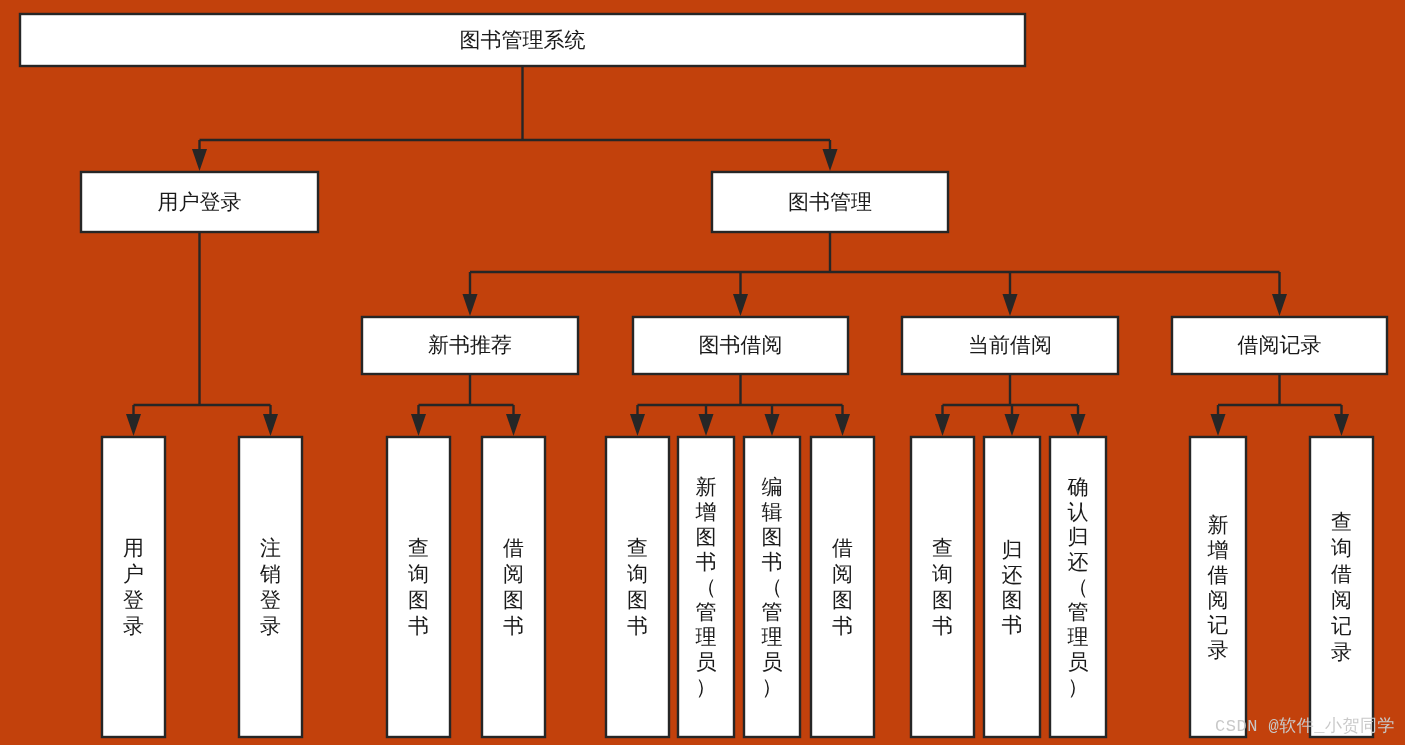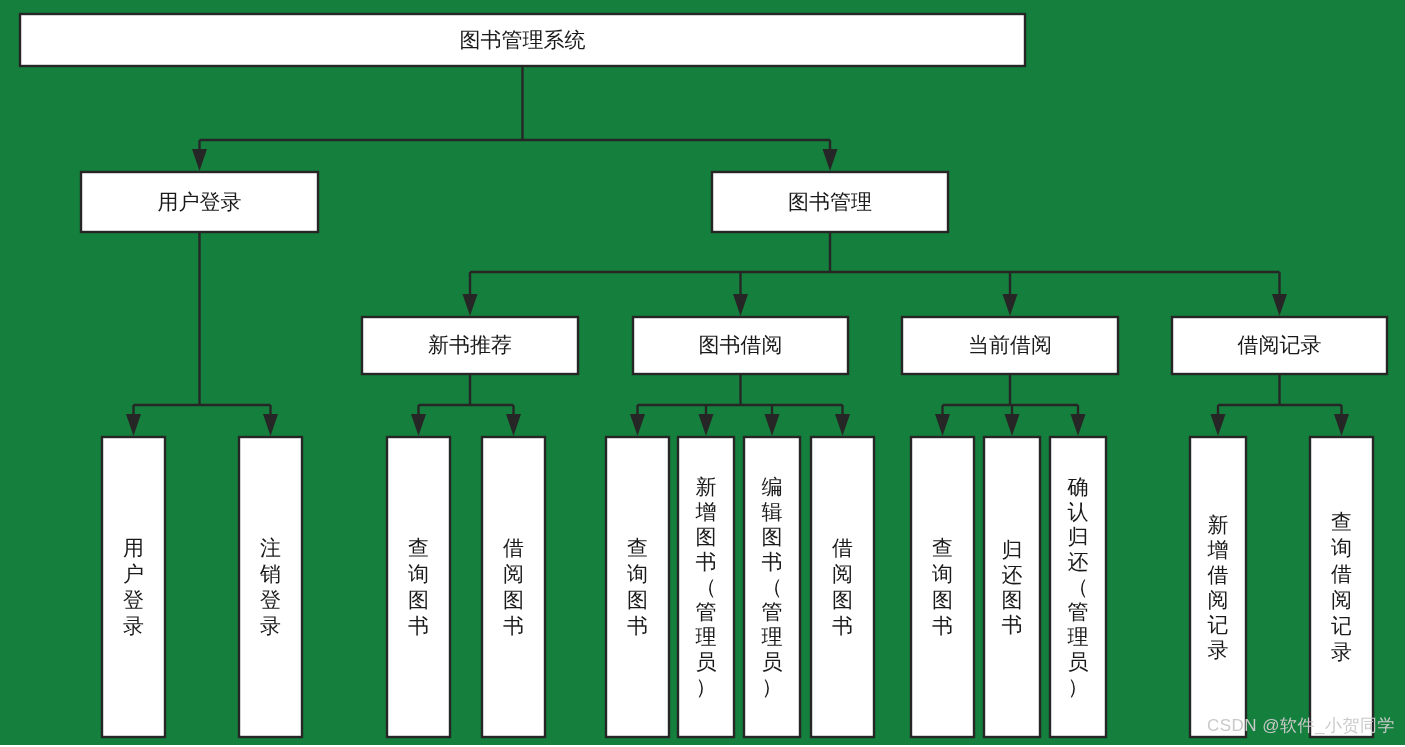--- a/index.html
+++ b/index.html
@@ -8,21 +8,21 @@
     padding: 0;
     background: #ffffff;
   }
   body {
     font-family: "Liberation Sans", "DejaVu Sans", sans-serif;
   }
   #diagram-root {
     position: relative;
     width: 1405px;
     height: 745px;
-    background: #15803d;
+    background: #c2410c;
     overflow: hidden;
   }
   svg#flowchart {
     position: absolute;
     left: 0;
     top: 0;
     width: 1405px;
     height: 747px;
     display: block;
   }
@@ -55,21 +55,21 @@
   .arrow-head {
     fill: #262626;
     stroke: none;
   }
   .watermark {
     position: absolute;
     right: 10px;
     bottom: 8px;
     color: #c9c9c9;
     font-size: 17px;
-    font-family: Liberation Sans, sans-serif;
+    font-family: Liberation Mono, monospace;
     letter-spacing: 0.5px;
     user-select: none;
     pointer-events: none;
     white-space: nowrap;
   }
 </style>
 </head>
 <body>
 
 <div id="diagram-root">

